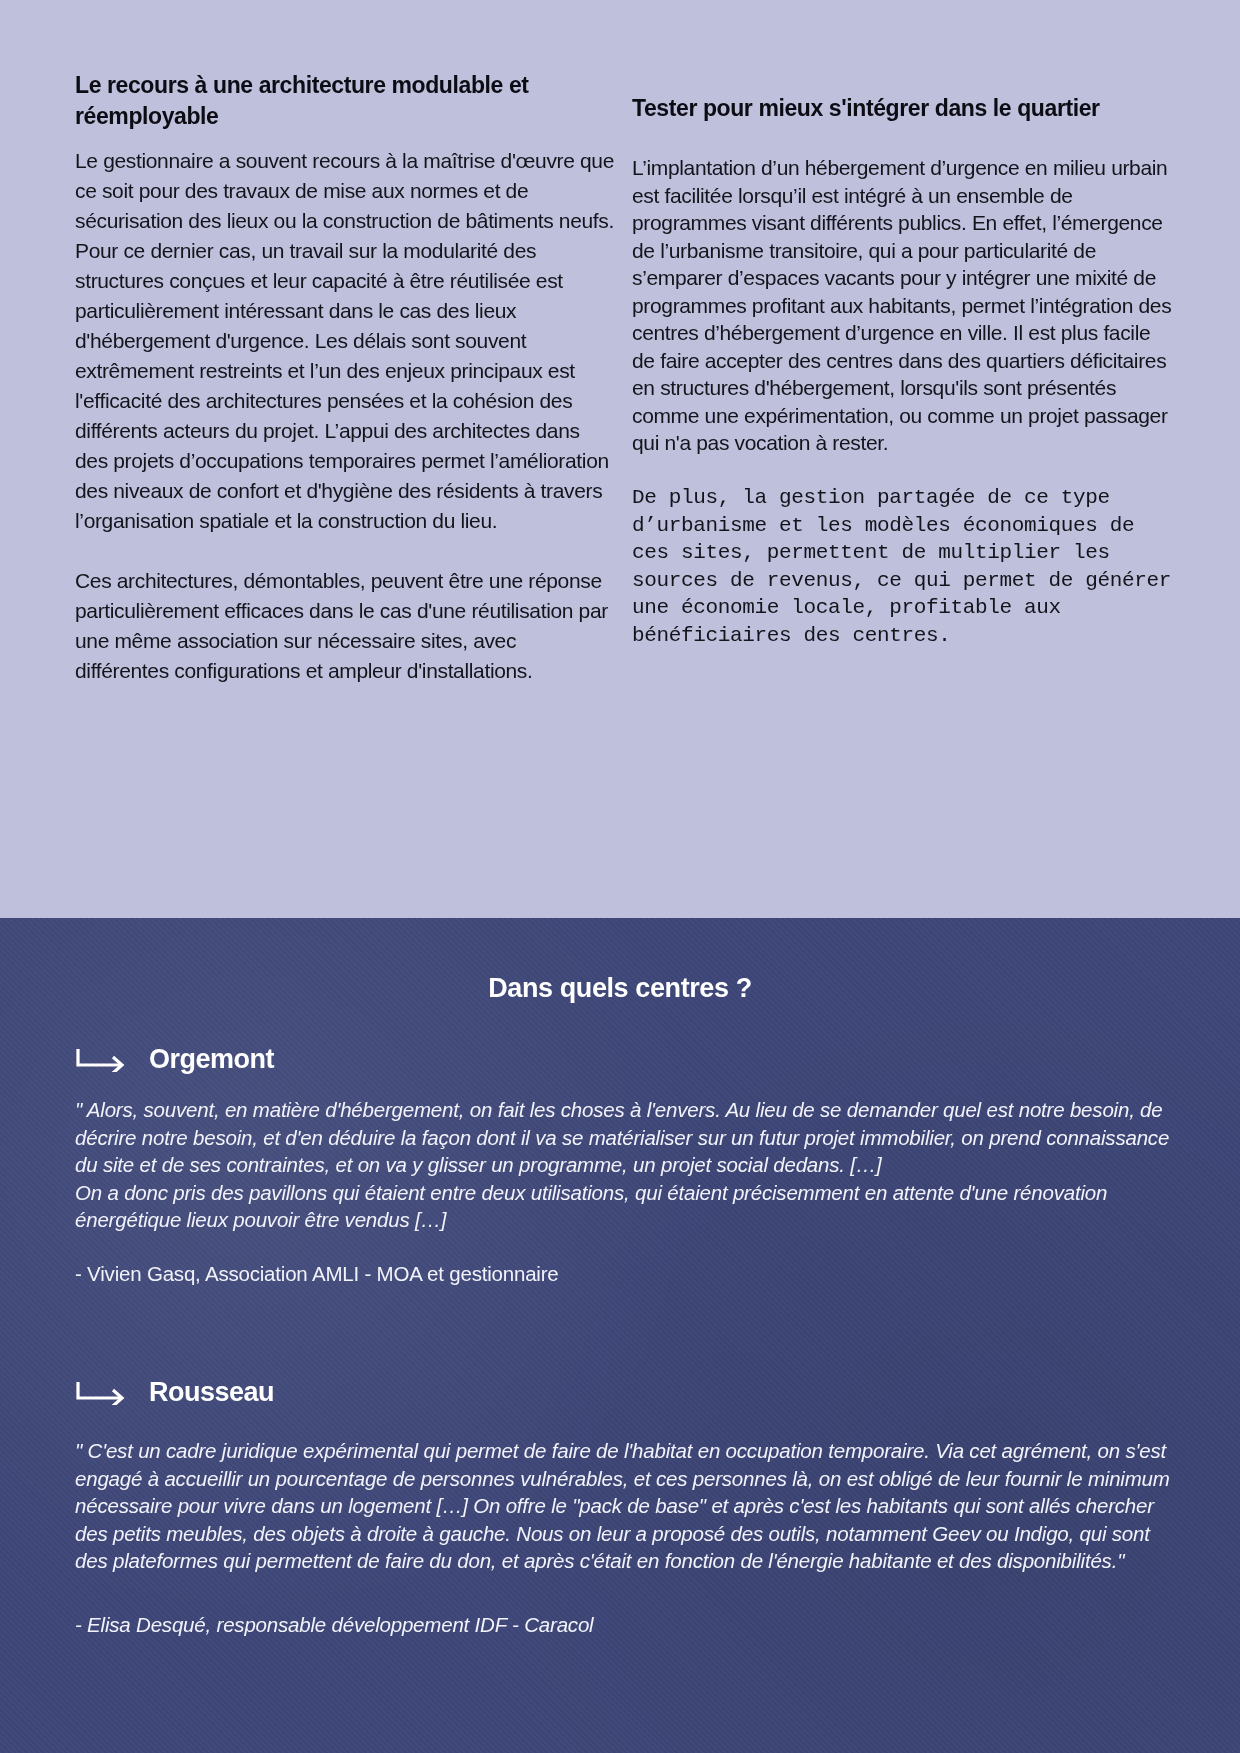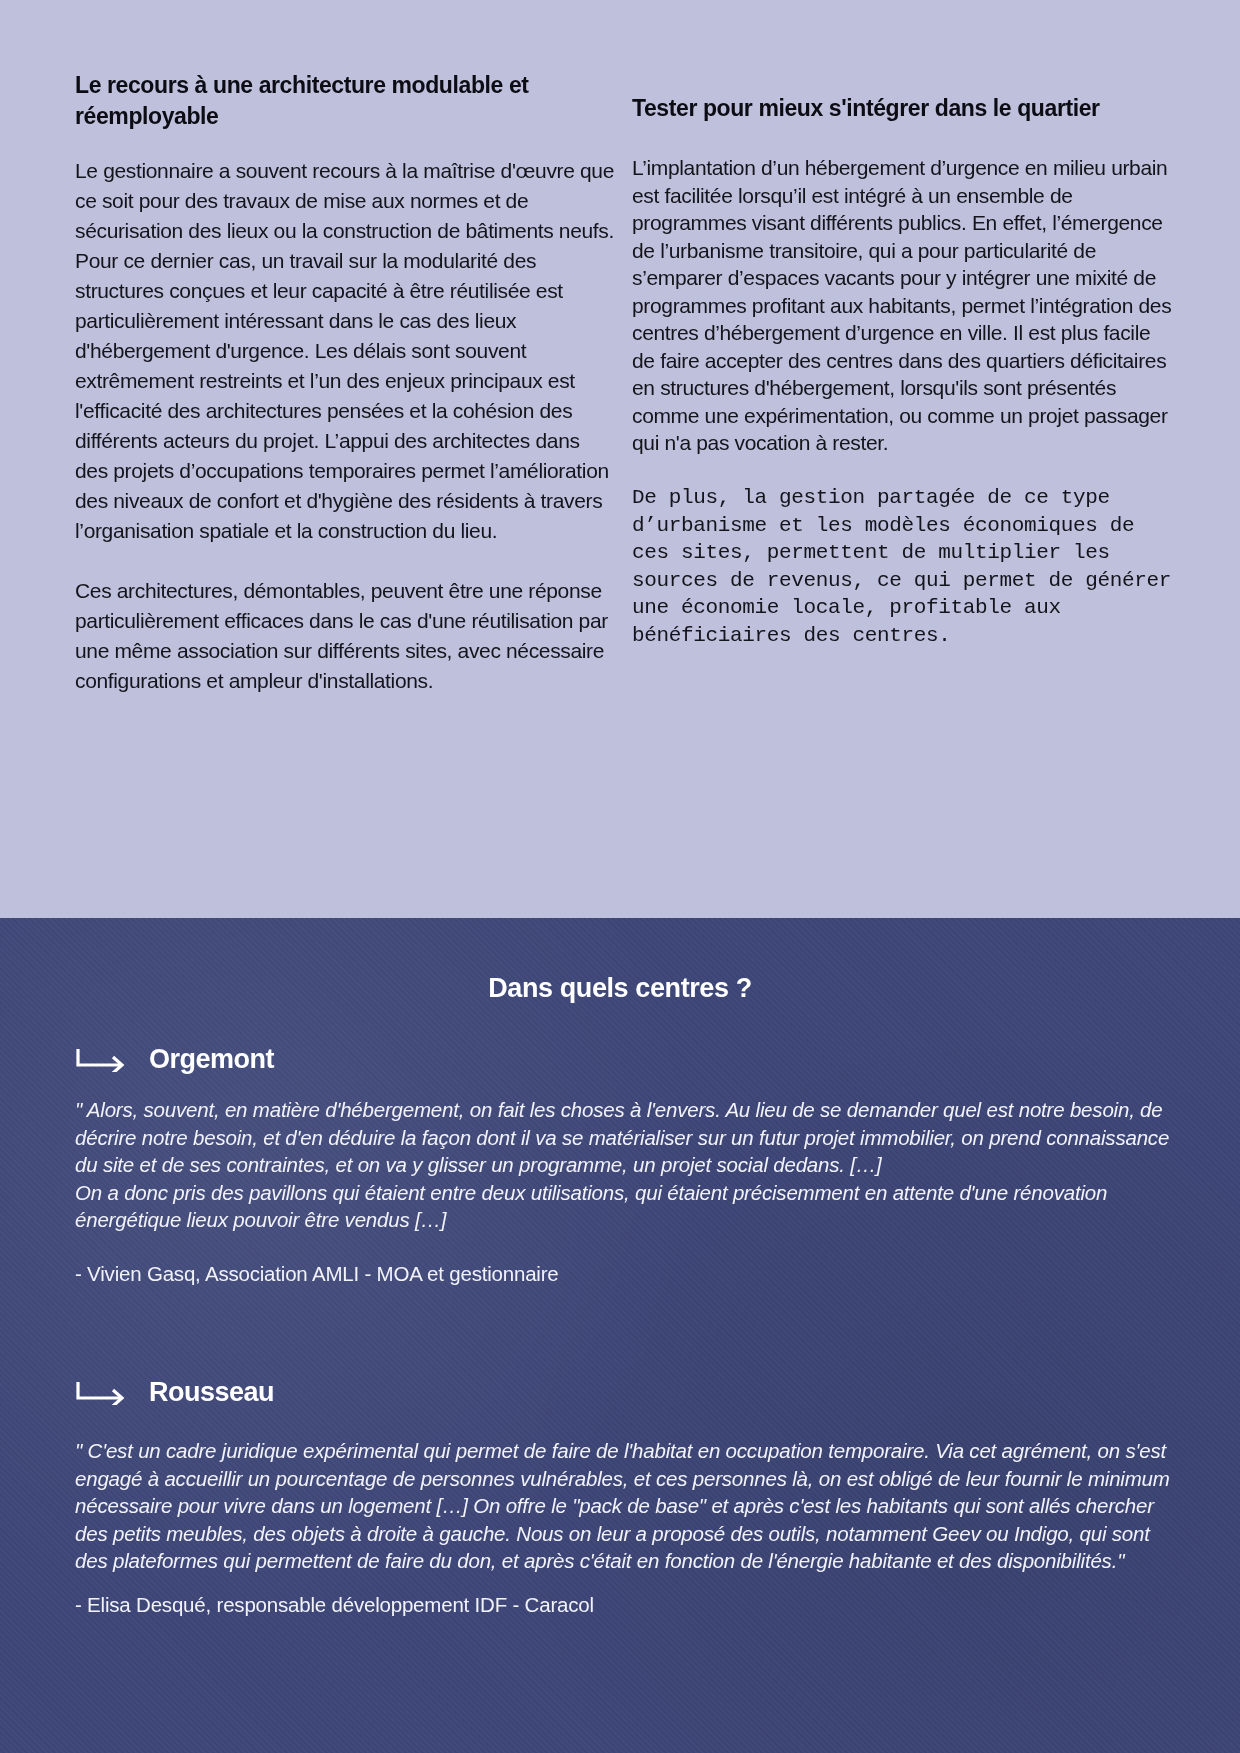--- a/index.html
+++ b/index.html
@@ -25,21 +25,21 @@
     .col-left { left: 75px; }
     .col-right { left: 632px; width: 540px; }
     .col h2 {
       margin: 0;
       font-size: 23px;
       line-height: 31px;
       font-weight: bold;
       letter-spacing: -0.4px;
       color: #0c0c14;
     }
-    .col-left h2 { margin-bottom: 24px; }
+    .col-left h2 { margin-bottom: 14px; }
     .col-right h2 { margin-top: 23px; margin-bottom: 30px; }
     .col p {
       margin: 0;
       font-size: 21px;
       line-height: 30px;
       letter-spacing: -0.35px;
       color: #14141c;
     }
     .col-right p { line-height: 27.5px; }
     .col p + p { margin-top: 30px; }
@@ -100,30 +100,30 @@
       font-size: 20.5px;
       line-height: 28px;
       letter-spacing: -0.2px;
       color: #f2f3fa;
     }
     #center-orgemont { top: 124px; }
     #center-orgemont .quote { margin-top: 20px; }
     #center-orgemont .author { margin-top: 26px; }
     #center-rousseau { top: 457px; }
     #center-rousseau .quote { margin-top: 28px; }
-    #center-rousseau .author { margin-top: 16px; }
+    #center-rousseau .author { margin-top: 36px; font-style: italic; }
   </style>
 </head>
 <body>
 
 <div class="top">
   <div class="col col-left">
     <h2>Le recours à une architecture modulable et réemployable</h2>
     <p>Le gestionnaire a souvent recours à la maîtrise d'œuvre que ce soit pour des travaux de mise aux normes et de sécurisation des lieux ou la construction de bâtiments neufs. Pour ce dernier cas, un travail sur la modularité des structures conçues et leur capacité à être réutilisée est particulièrement intéressant dans le cas des lieux d'hébergement d'urgence. Les délais sont souvent extrêmement restreints et l’un des enjeux principaux est l'efficacité des architectures pensées et la cohésion des différents acteurs du projet. L’appui des architectes dans des projets d’occupations temporaires permet l’amélioration des niveaux de confort et d'hygiène des résidents à travers l’organisation spatiale et la construction du lieu.</p>
-    <p>Ces architectures, démontables, peuvent être une réponse particulièrement efficaces dans le cas d'une réutilisation par une même association sur différents sites, avec nécessaire configurations et ampleur d'installations.</p>
+    <p>Ces architectures, démontables, peuvent être une réponse particulièrement efficaces dans le cas d'une réutilisation par une même association sur nécessaire sites, avec différentes configurations et ampleur d'installations.</p>
   </div>
   <div class="col col-right">
     <h2>Tester pour mieux s'intégrer dans le quartier</h2>
     <p>L’implantation d’un hébergement d’urgence en milieu urbain est facilitée lorsqu’il est intégré à un ensemble de programmes visant différents publics. En effet, l’émergence de l’urbanisme transitoire, qui a pour particularité de s’emparer d’espaces vacants pour y intégrer une mixité de programmes profitant aux habitants, permet l’intégration des centres d’hébergement d’urgence en ville. Il est plus facile de faire accepter des centres dans des quartiers déficitaires en structures d'hébergement, lorsqu'ils sont présentés comme une expérimentation, ou comme un projet passager qui n'a pas vocation à rester.</p>
     <p>De plus, la gestion partagée de ce type d’urbanisme et les modèles économiques de ces sites, permettent de multiplier les sources de revenus, ce qui permet de générer une économie locale, profitable aux bénéficiaires des centres.</p>
   </div>
 </div>
 
 <div class="bottom">
   <h2 class="section-title">Dans quels centres ?</h2>

